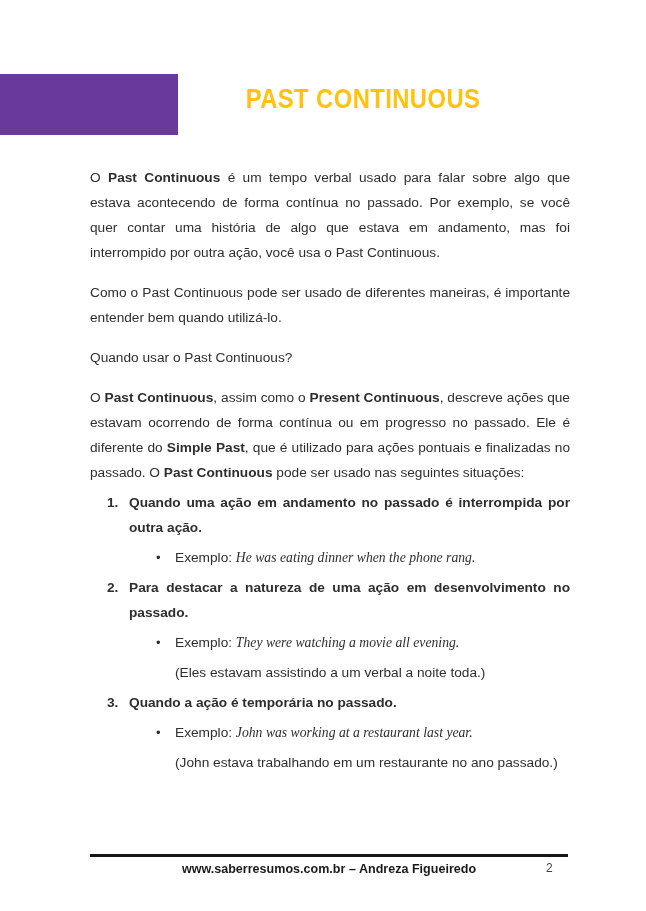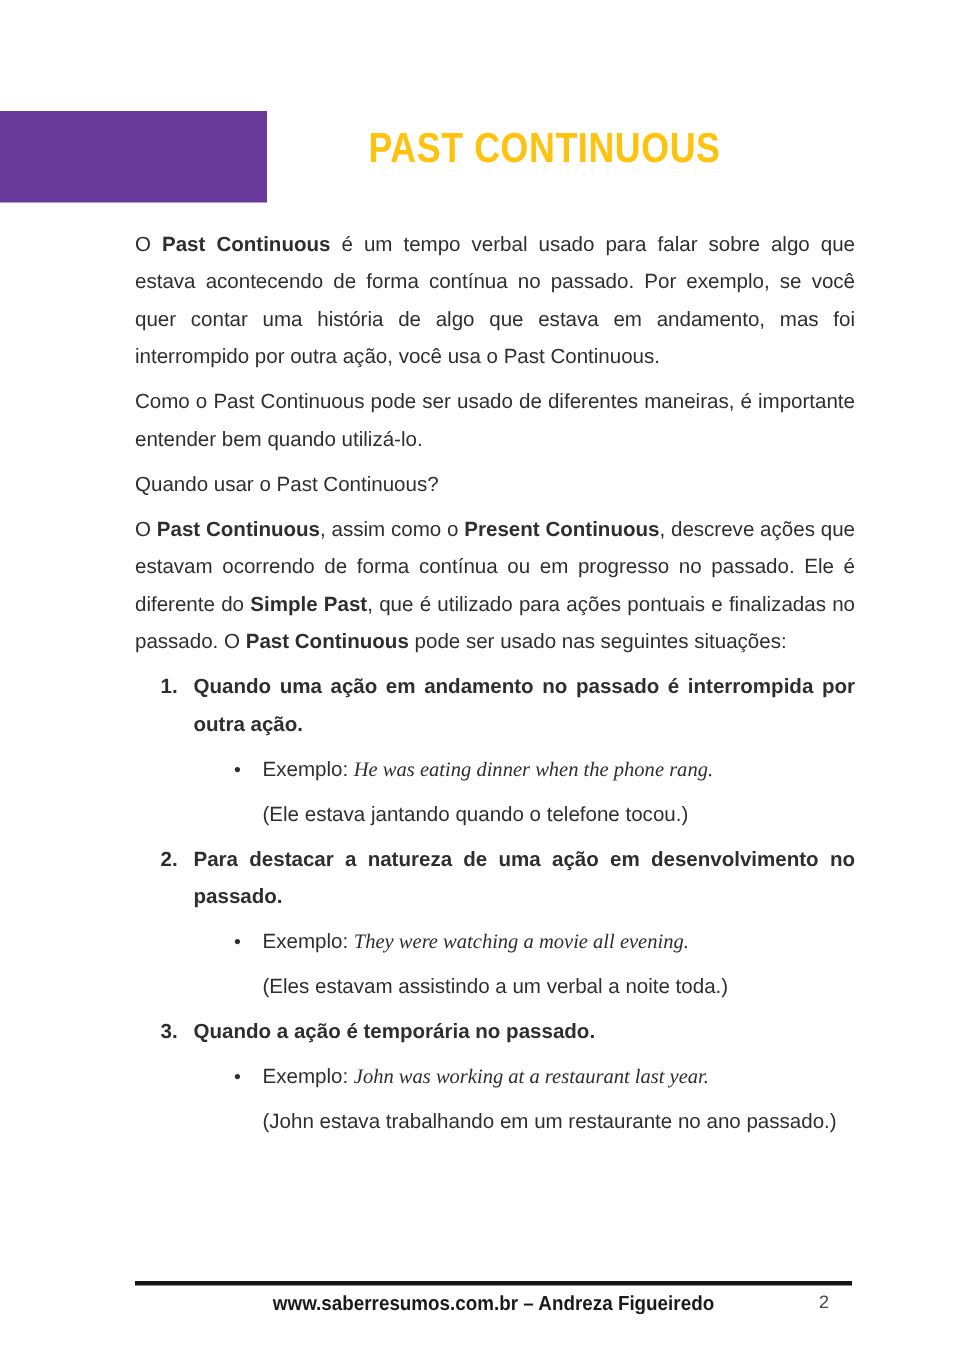--- a/index.html
+++ b/index.html
@@ -33,21 +33,21 @@
     white-space: nowrap;
   }
 
   .content {
     position: absolute;
     left: 90px; top: 150px; width: 480px;
     font-size: 13.7px;
     line-height: 25px;
     text-align: justify;
   }
-  .content p { margin: 0 0 5px 0; }
+  .content p { margin: 15px 0 5px 0; }
   .bold { font-weight: 700; }
   .section-heading { font-weight: 400; margin: 0 0 5px 0; }
 
   .list-item {
     position: relative;
     padding-left: 39px;
     margin: 0 0 5px 0;
     font-weight: 700;
     text-align: justify;
   }
@@ -119,21 +119,20 @@
     <p><span>O </span><span class="bold">Past Continuous</span><span>, assim como o </span><span class="bold">Present Continuous</span><span>, descreve ações que estavam ocorrendo de forma contínua ou em progresso no passado. Ele é diferente do </span><span class="bold">Simple Past</span><span>, que é utilizado para ações pontuais e finalizadas no passado. O </span><span class="bold">Past Continuous</span><span> pode ser usado nas seguintes situações:</span></p>
 
     <div class="list-item">
       <span class="list-num">1.</span>
       <span>Quando uma ação em andamento no passado é interrompida por outra ação.</span>
     </div>
     <div class="example-row">
       <span class="bullet">•</span>
       <span>Exemplo: </span><span class="ex-italic">He was eating dinner when the phone rang.</span>
     </div>
-    <div class="translation">(Ele estava jantando quando o telefone tocou.)</div>
 
     <div class="list-item">
       <span class="list-num">2.</span>
       <span>Para destacar a natureza de uma ação em desenvolvimento no passado.</span>
     </div>
     <div class="example-row">
       <span class="bullet">•</span>
       <span>Exemplo: </span><span class="ex-italic">They were watching a movie all evening.</span>
     </div>
     <div class="translation">(Eles estavam assistindo a um verbal a noite toda.)</div>

